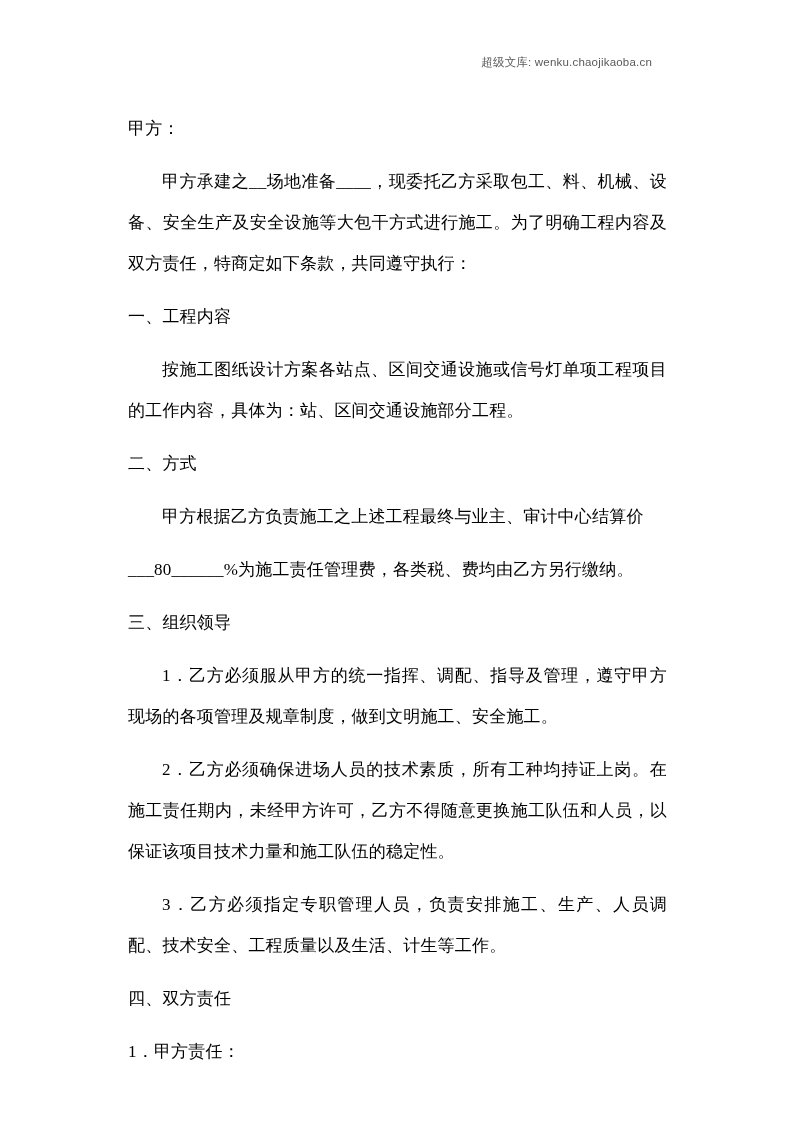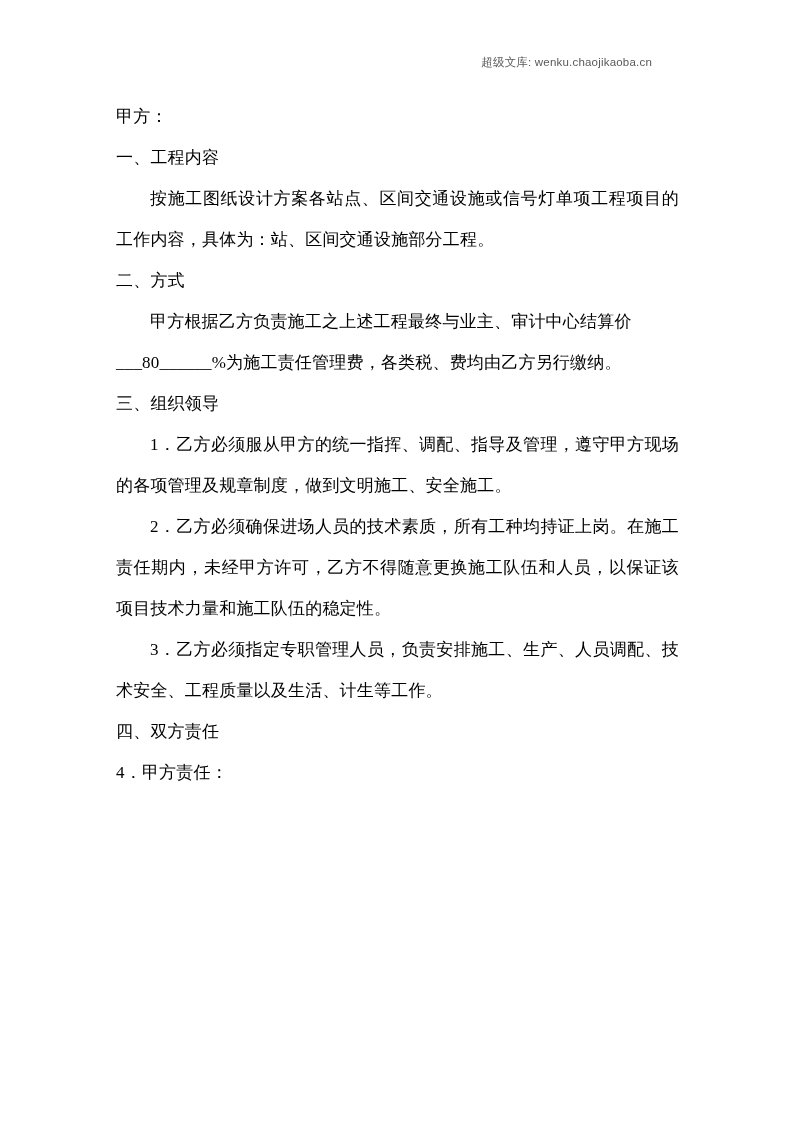--- a/index.html
+++ b/index.html
@@ -35,21 +35,21 @@
   }
   .content {
     position: absolute;
     left: 116px;
     top: 96px;
     width: 563px;
   }
   .para {
     font-size: 17px;
     line-height: 41px;
-    margin: 0;
+    margin: 12px;
     text-align: justify;
     text-justify: inter-ideograph;
     letter-spacing: 0.2px;
   }
   .indent {
     text-indent: 34px;
   }
   .spread {
     text-align: justify;
     text-align-last: justify;
@@ -58,26 +58,27 @@
 </head>
 <body>
 
 <div class="page">
 
   <div class="watermark">超级文库: wenku.chaojikaoba.cn</div>
 
   <div class="content">
 
     <p class="para">甲方：</p>
+    <p class="para indent">甲方承建之__场地准备____，现委托乙方采取包工、料、机械、设备、安全生产及安全设施等大包干方式进行施工。为了明确工程内容及双方责任，特商定如下条款，共同遵守执行：</p>
     <p class="para">一、工程内容</p>
     <p class="para indent">按施工图纸设计方案各站点、区间交通设施或信号灯单项工程项目的工作内容，具体为：站、区间交通设施部分工程。</p>
     <p class="para">二、方式</p>
     <p class="para indent">甲方根据乙方负责施工之上述工程最终与业主、审计中心结算价</p>
     <p class="para">___80______%为施工责任管理费，各类税、费均由乙方另行缴纳。</p>
     <p class="para">三、组织领导</p>
     <p class="para indent">1．乙方必须服从甲方的统一指挥、调配、指导及管理，遵守甲方现场的各项管理及规章制度，做到文明施工、安全施工。</p>
     <p class="para indent">2．乙方必须确保进场人员的技术素质，所有工种均持证上岗。在施工责任期内，未经甲方许可，乙方不得随意更换施工队伍和人员，以保证该项目技术力量和施工队伍的稳定性。</p>
     <p class="para indent">3．乙方必须指定专职管理人员，负责安排施工、生产、人员调配、技术安全、工程质量以及生活、计生等工作。</p>
     <p class="para">四、双方责任</p>
-    <p class="para">4．甲方责任：</p>
+    <p class="para">1．甲方责任：</p>
 
   </div>
 </div>
 
 </body></html>

